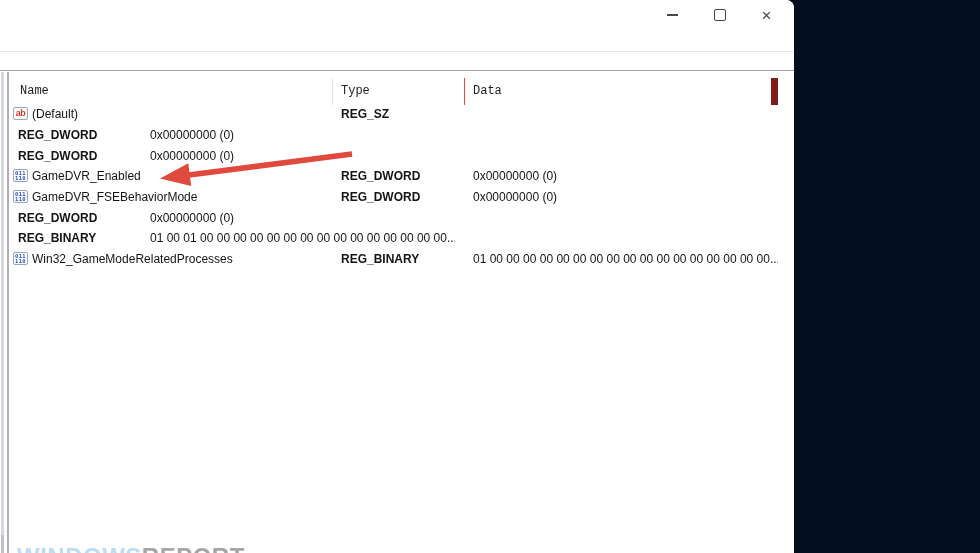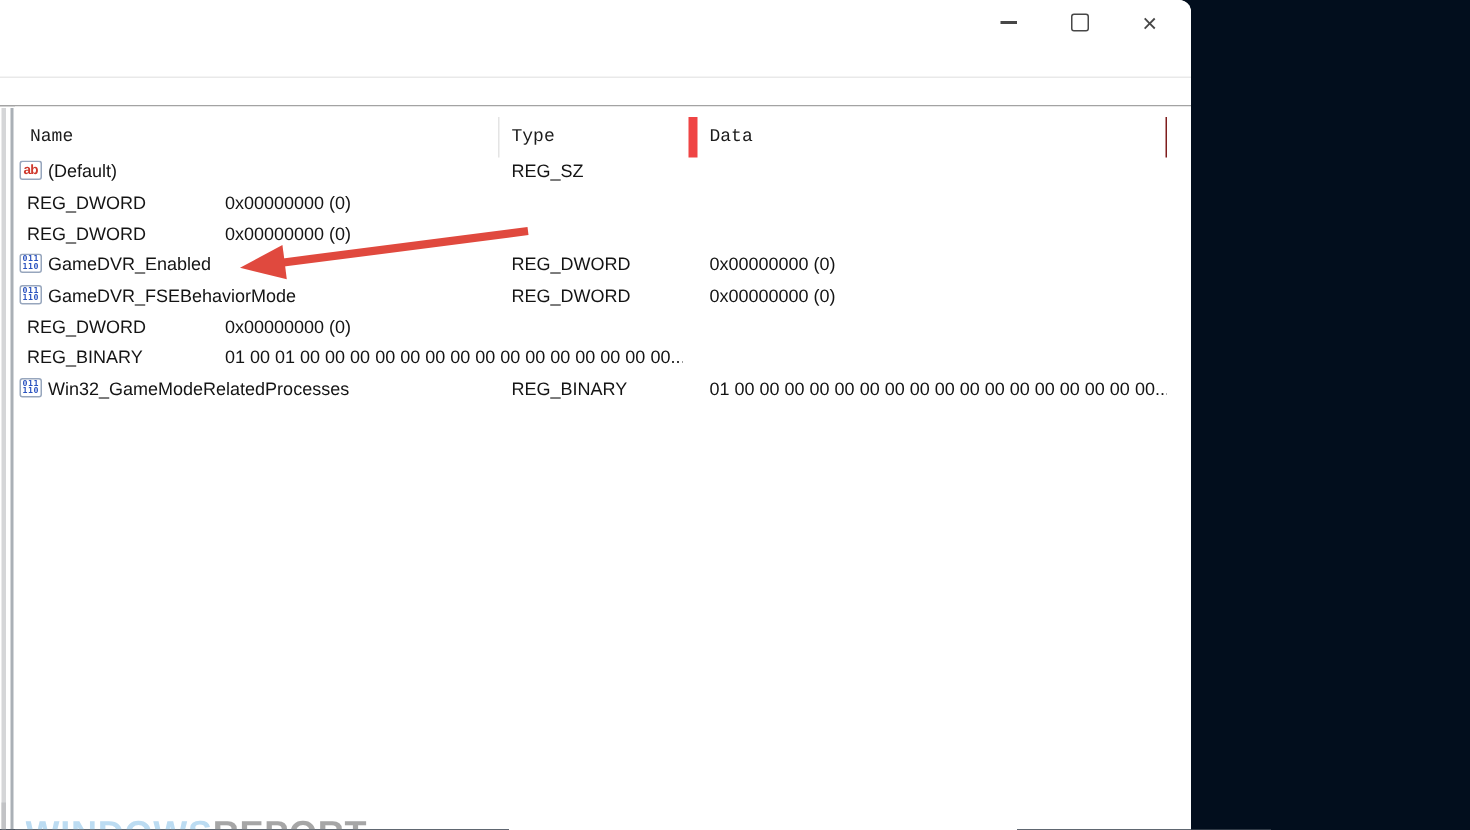--- a/index.html
+++ b/index.html
@@ -27,26 +27,26 @@
   .hline2{position:absolute;top:70px;left:0;width:794px;height:1px;background:#a3a3a3;}
   
   .tree-scroll{position:absolute;left:1px;top:72px;width:3px;height:481px;background:#d5d6d8;}
   .tree-scroll::after{content:'';position:absolute;bottom:0;left:0;width:3px;height:18px;background:#c2c3c6;}
   .pane-divider{position:absolute;left:7px;top:72px;width:2px;height:481px;background:#aab0b6;}
   
   .list{position:absolute;left:10px;top:71px;width:784px;height:482px;background:#fff;}
   .lheader{display:flex;height:33px;font-size:12px;color:#1c1c1c;}
   .hcell{box-sizing:border-box;height:27px;line-height:27px;margin-top:7px;white-space:nowrap;font-family:Liberation Mono, monospace;}
   .hcell.h-name{width:323px;padding-left:10px;border-right:1px solid #e4e4e4;}
-  .hcell.h-type{width:132px;padding-left:8px;border-right:6px solid #ef4444;}
-  .hcell.h-data{width:313px;padding-left:8px;border-right:1px solid #7f1d1d;}
+  .hcell.h-type{width:132px;padding-left:8px;border-right:1px solid #ef4444;}
+  .hcell.h-data{width:313px;padding-left:8px;border-right:7px solid #7f1d1d;}
   .row{display:flex;height:20.7px;align-items:center;font-size:12px;color:#141414;}
   .cell{box-sizing:border-box;white-space:nowrap;overflow:hidden;}
   .cell-name{width:323px;display:flex;padding-left:3px;}
-  .cell-type{width:132px;padding-left:8px;}
+  .cell-type{width:132px;padding-left:8px;font-weight:bold;}
   .cell-data{width:313px;padding-left:8px;}
   .ricon{width:15px;height:13px;margin-right:4px;border:1px solid #97a6bd;border-radius:2px;
          background:#fff;box-sizing:border-box;display:flex;flex-direction:column;
          align-items:center;justify-content:center;flex-shrink:0;overflow:hidden;}
   .icon-string span{color:var(--string-icon-red);font-size:9px;font-weight:700;
                     line-height:9px;letter-spacing:-0.5px;}
   .icon-binary .bline{color:var(--binary-icon-blue);font-size:5.5px;line-height:5px;font-weight:700;
                       font-family:"DejaVu Sans Mono",monospace;letter-spacing:0.3px;display:block;}
   
   .arrow-svg{position:absolute;left:0;top:0;width:794px;height:553px;pointer-events:none;}

